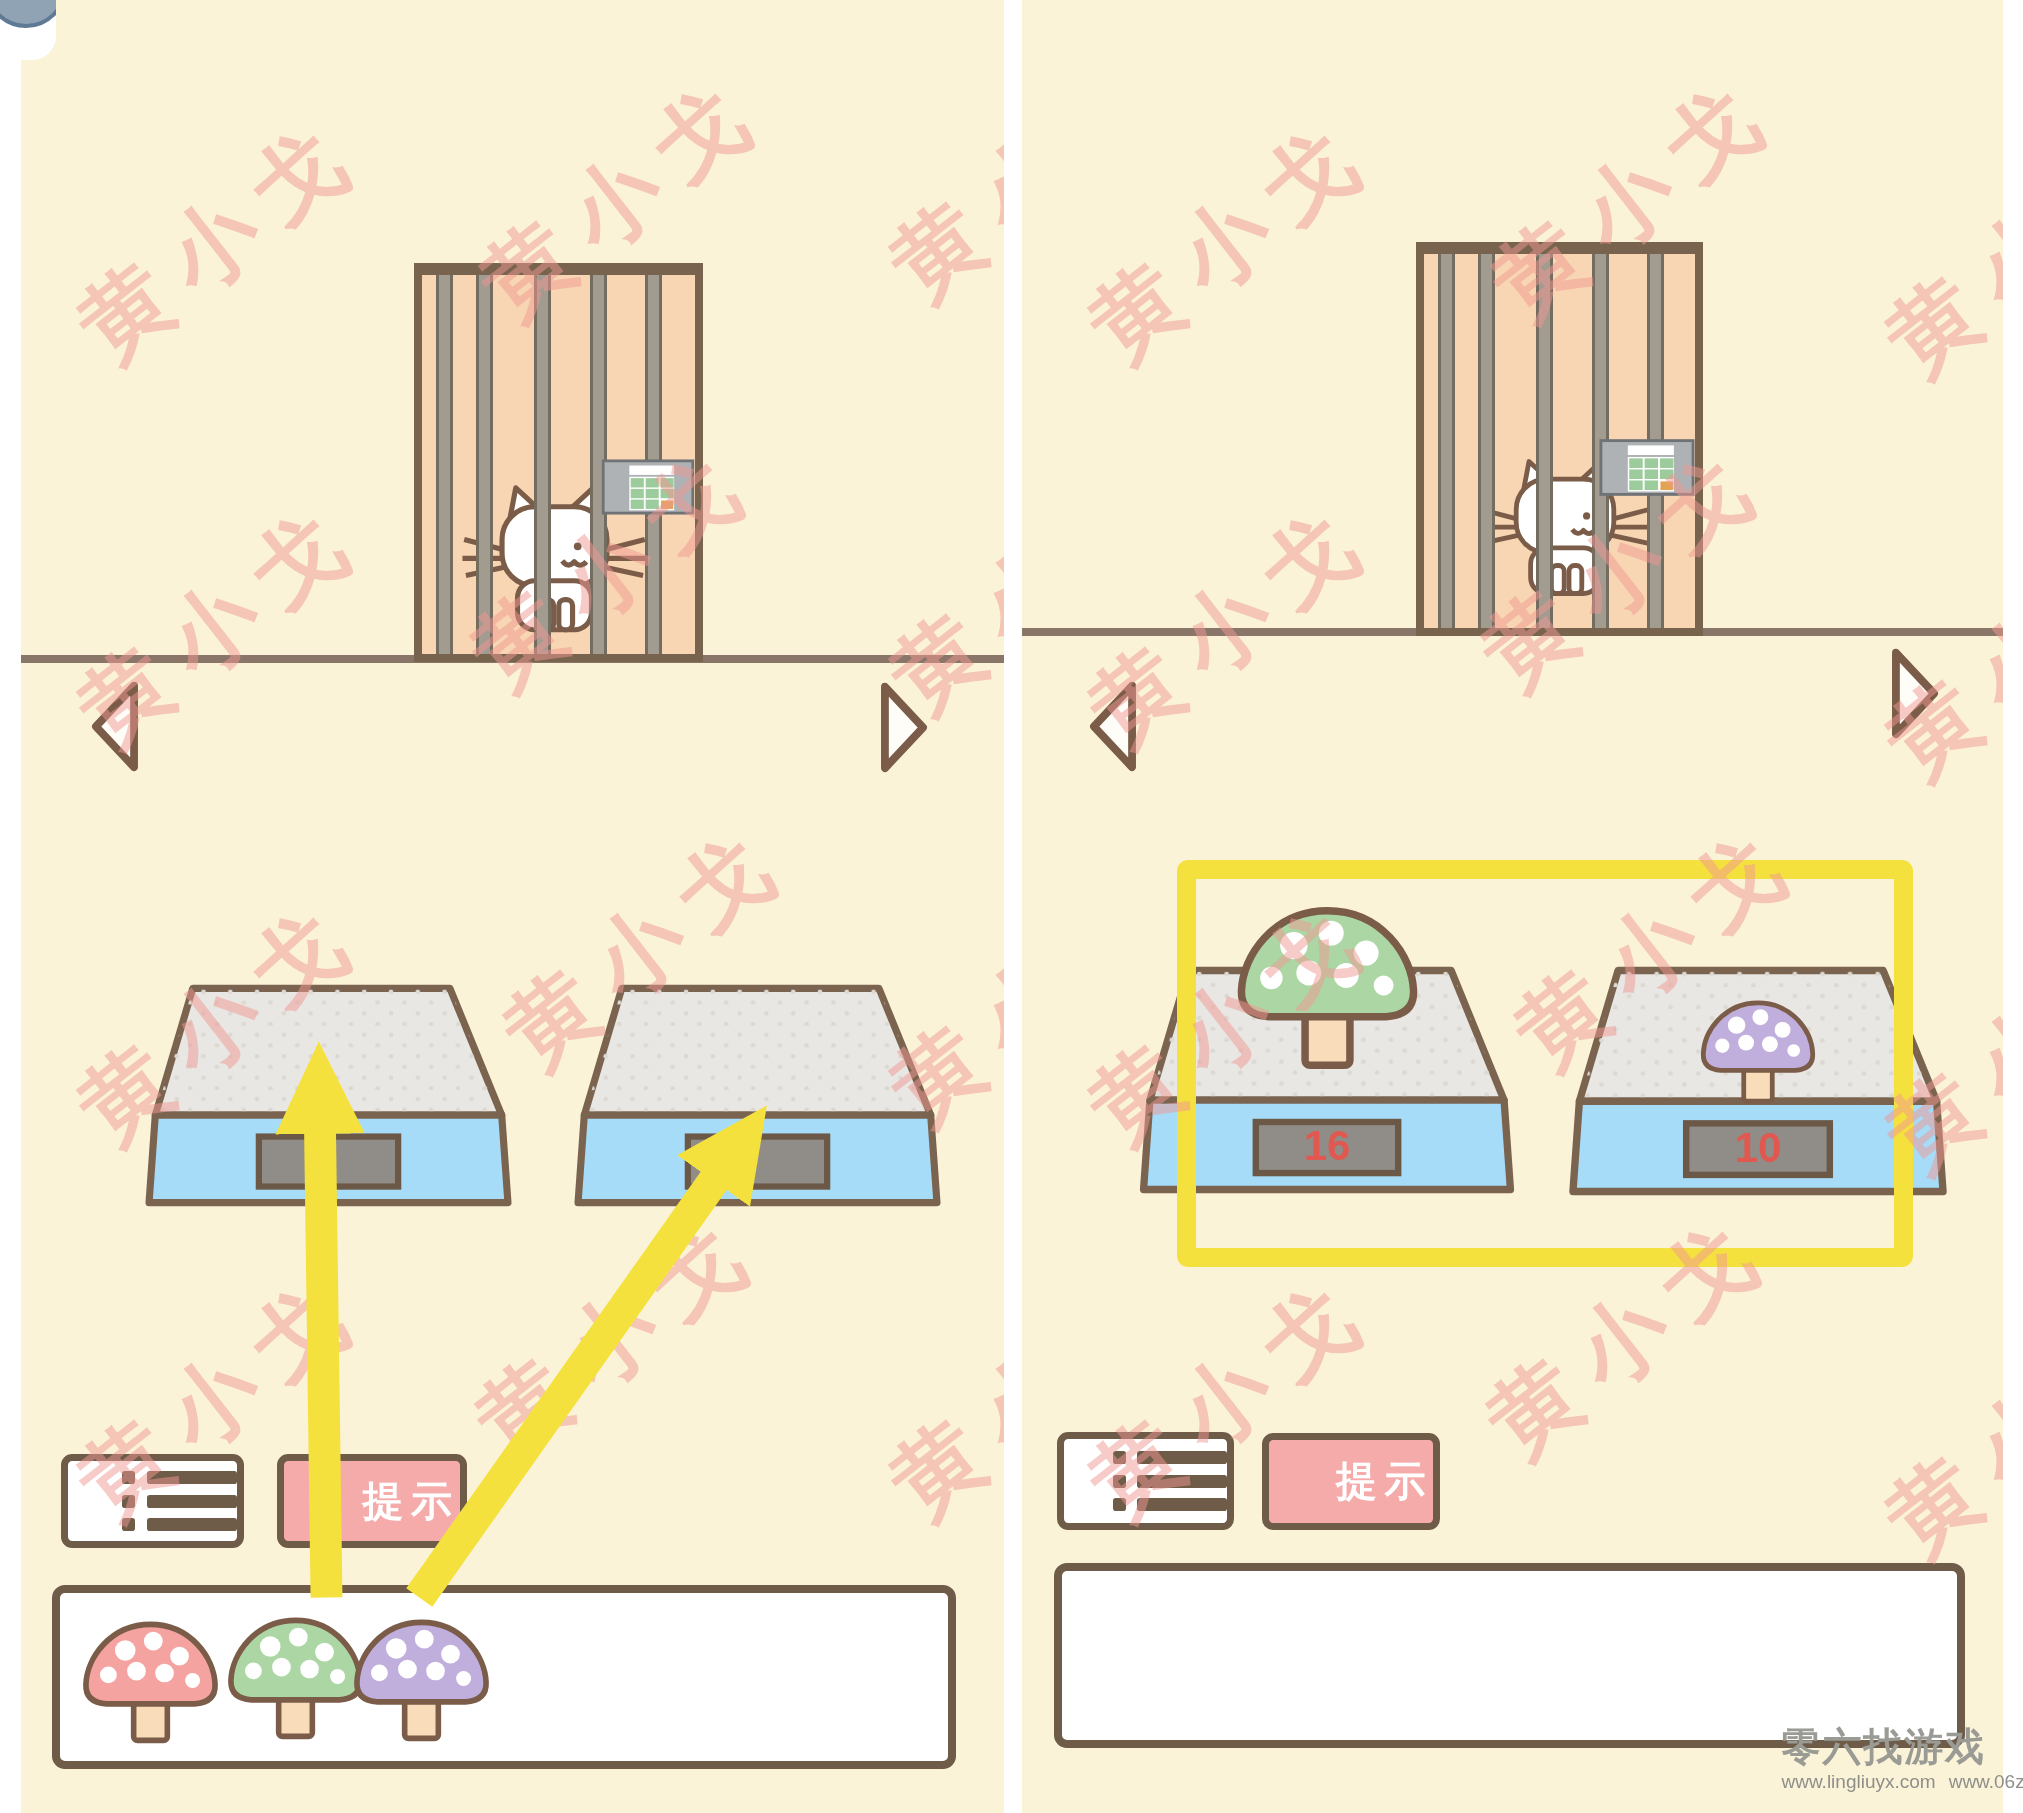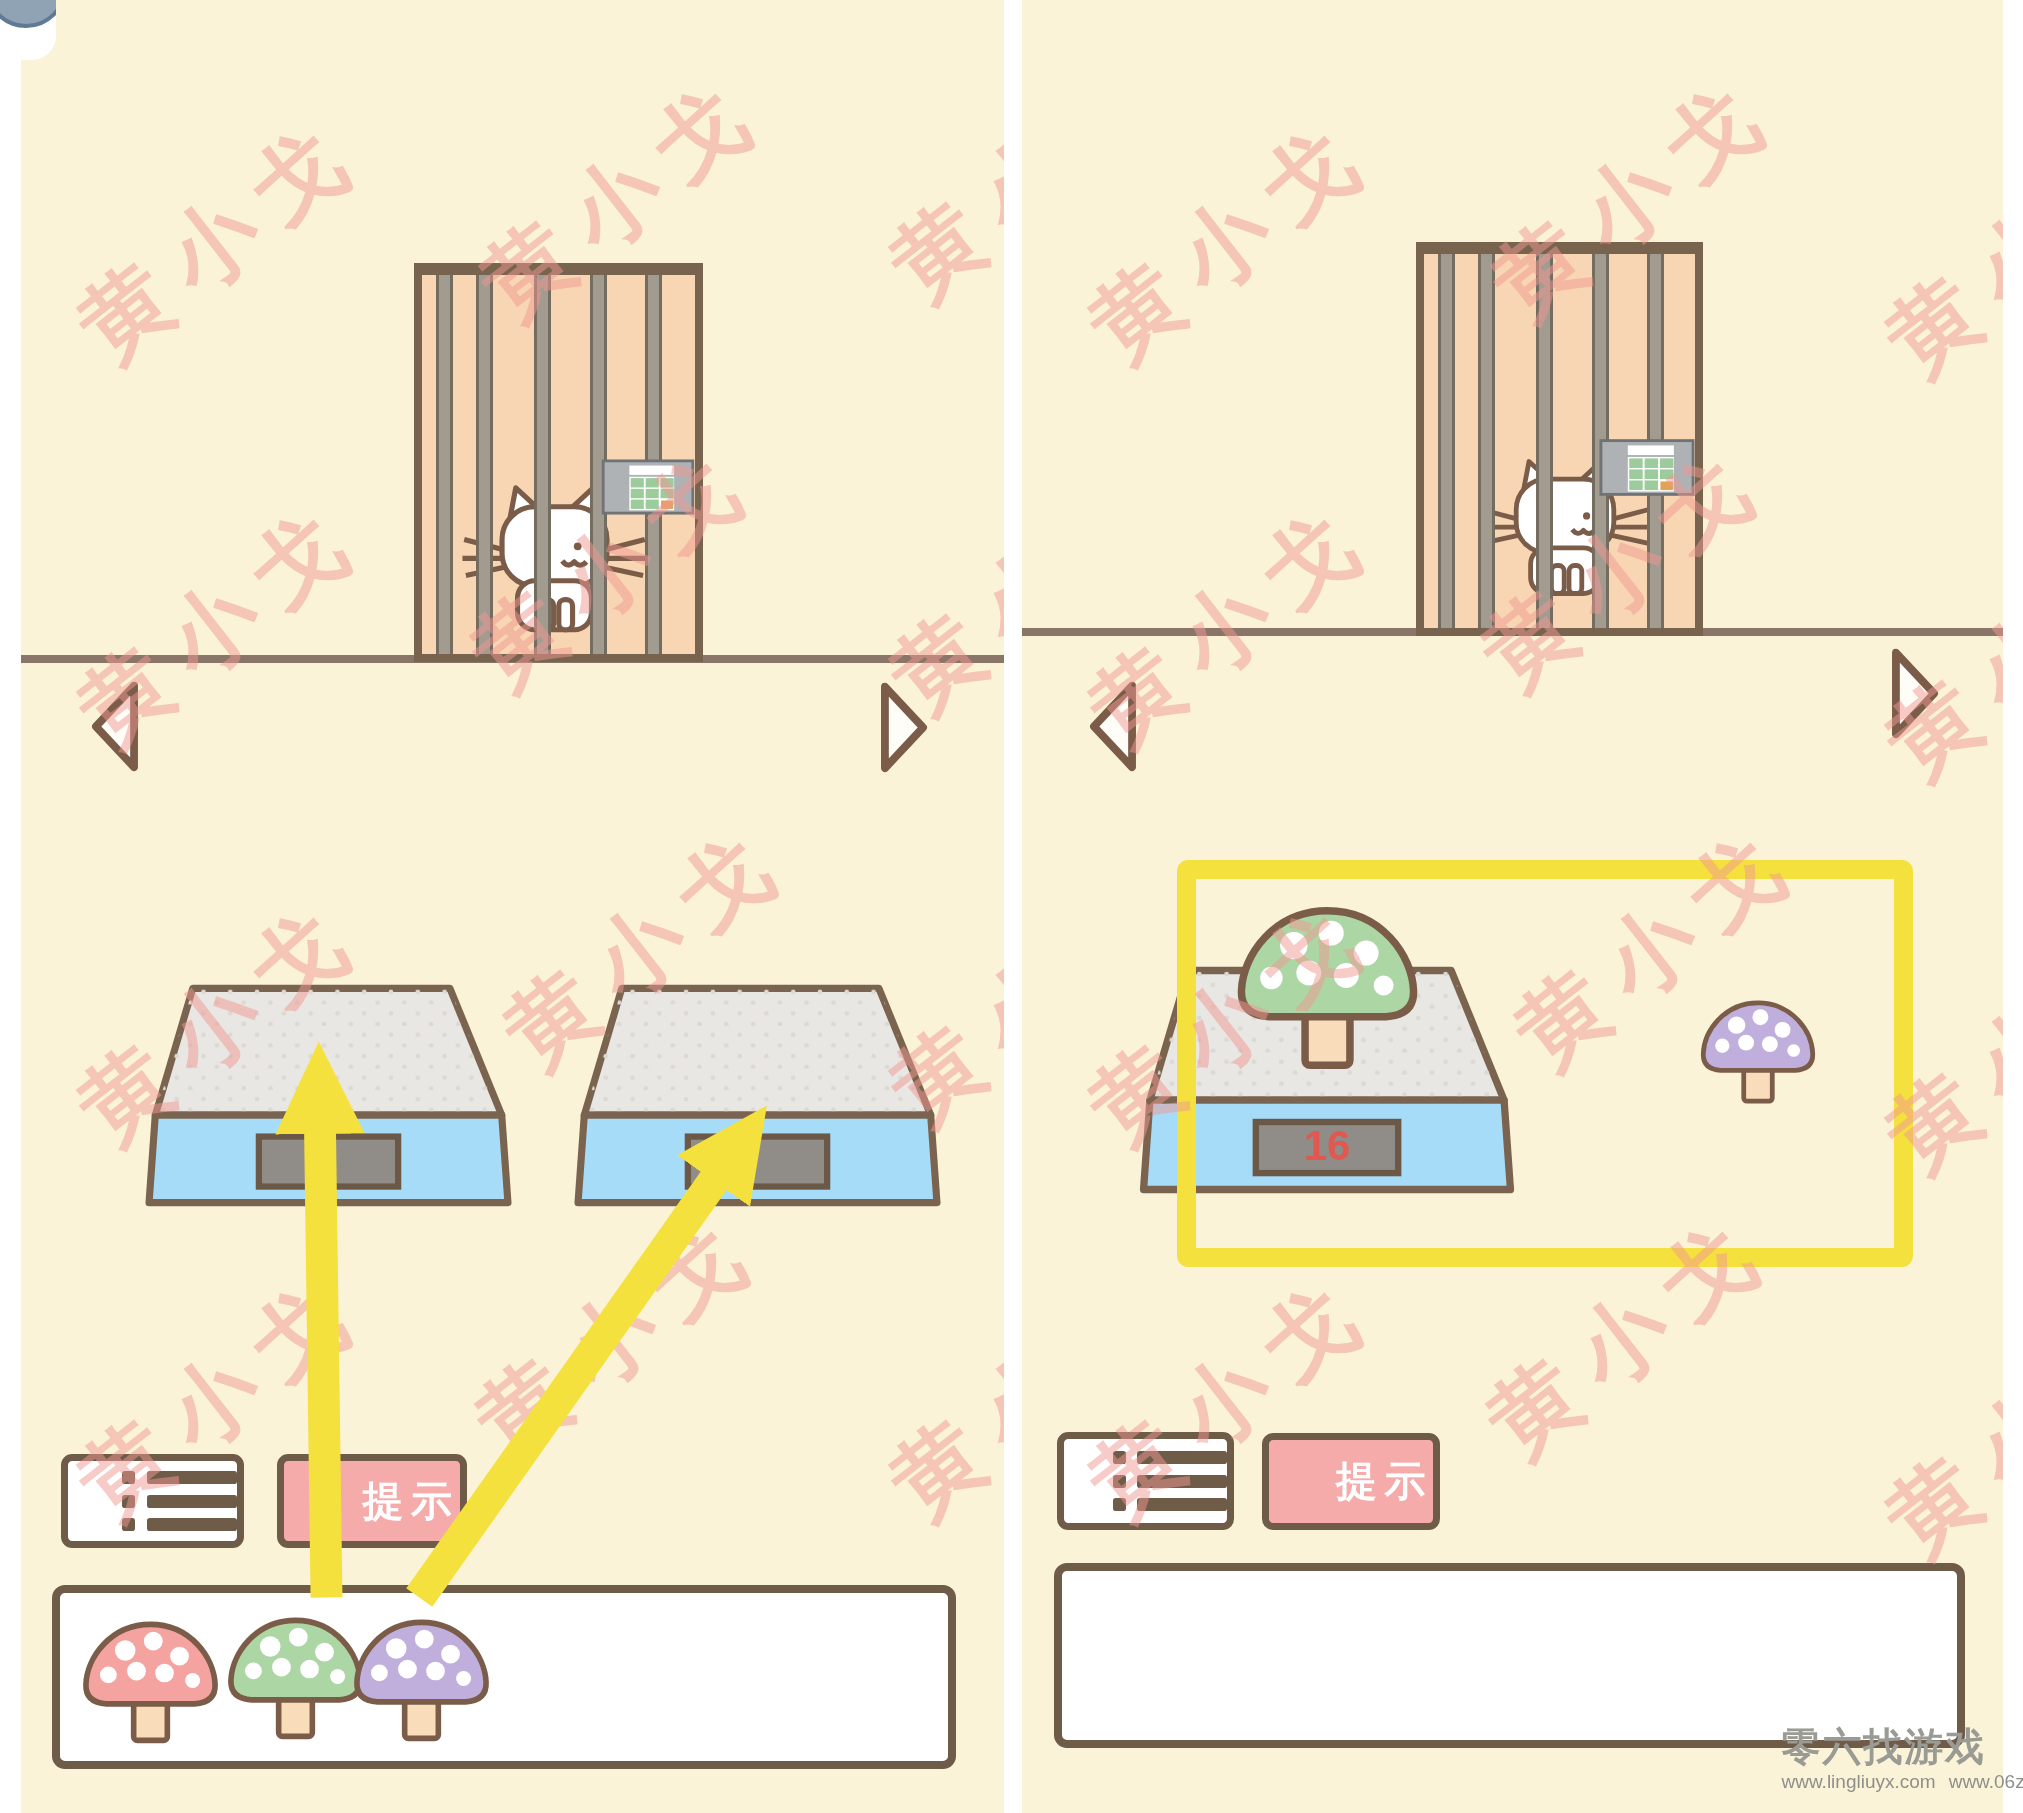--- a/index.html
+++ b/index.html
@@ -291,20 +291,29 @@
 
   <div class="scale" style="left:113px;top:965px">
     <svg width="384" height="230" viewBox="0 0 420 252">
       <polygon points="58,6 346,6 404,148 16,148" fill="#E9E7E3" stroke="#7A6450" stroke-width="8" stroke-linejoin="round"></polygon>
       <polygon points="58,6 346,6 404,148 16,148" fill="url(#dotgrid)"></polygon>
       <polygon points="16,148 404,148 411,246 9,246" fill="#A6DCF8" stroke="#7A6450" stroke-width="8" stroke-linejoin="round"></polygon>
       <rect x="132" y="172" width="156" height="56" fill="#908D88" stroke="#6B5846" stroke-width="7"></rect>
       <text x="210" y="214" text-anchor="middle" font-size="46" font-weight="bold" fill="#E05850">16</text>
     </svg>
   </div>
+  <div class="scale" style="left:542px;top:965px">
+    <svg width="388" height="232" viewBox="0 0 420 252">
+      <polygon points="58,6 346,6 404,148 16,148" fill="#E9E7E3" stroke="#7A6450" stroke-width="8" stroke-linejoin="round"></polygon>
+      <polygon points="58,6 346,6 404,148 16,148" fill="url(#dotgrid)"></polygon>
+      <polygon points="16,148 404,148 411,246 9,246" fill="#A6DCF8" stroke="#7A6450" stroke-width="8" stroke-linejoin="round"></polygon>
+      <rect x="132" y="172" width="156" height="56" fill="#908D88" stroke="#6B5846" stroke-width="7"></rect>
+      <text x="210" y="214" text-anchor="middle" font-size="46" font-weight="bold" fill="#E05850">10</text>
+    </svg>
+  </div>
 
   <svg class="mush-on-scale" style="left:212px;top:898px" width="187" height="175" viewBox="0 0 150 140">
     <rect x="57" y="88" width="36" height="46" rx="4" fill="#F9DCB9" stroke="#7A5C48" stroke-width="6"></rect>
     <path d="M75,10 C32,10 7,46 6,74 C5.5,87 13,94 28,95 L122,95 C137,94 144.5,87 144,74 C143,46 118,10 75,10 Z" fill="#ACD7A5" stroke="#7A5C48" stroke-width="6"></path>
     <g fill="#FFFFFF">
         <circle cx="48" cy="38" r="11"></circle>
         <circle cx="78" cy="28" r="10"></circle>
         <circle cx="106" cy="44" r="10"></circle>
         <circle cx="30" cy="64" r="9"></circle>
         <circle cx="60" cy="60" r="10"></circle>

